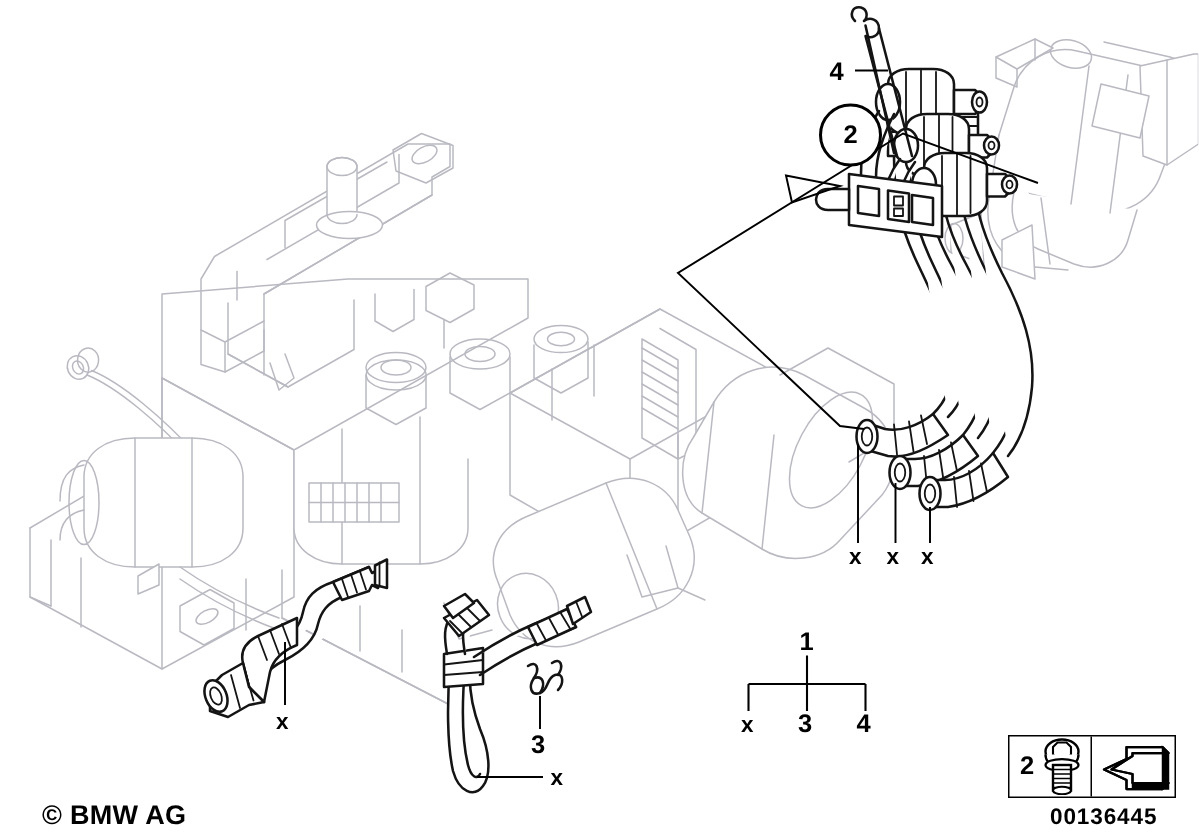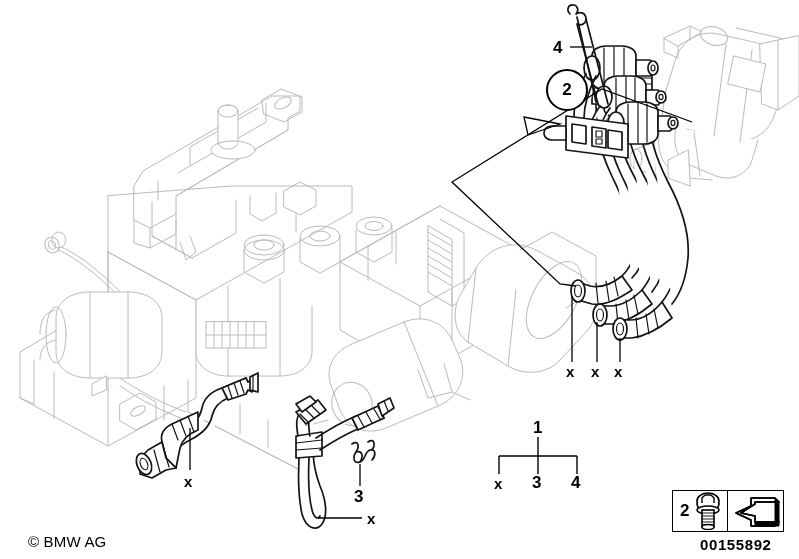--- a/index.html
+++ b/index.html
@@ -32,22 +32,22 @@
     line-height: 1;
     white-space: nowrap;
   }
   .lbl-num { font-size: 17px; }
   .lbl-x   { font-size: 15px; }
   .copyright {
     position: absolute;
     left: 28px;
     top: 533px;
     font-family: "Liberation Sans", sans-serif;
-    font-size: 15px;
-    font-weight: normal;
+    font-size: 18px;
+    font-weight: bold;
     letter-spacing: 0.2px;
     color: #000000;
     white-space: nowrap;
   }
   .legend-box {
     position: absolute;
     left: 672px;
     top: 490px;
     width: 112px;
     height: 42px;
@@ -440,15 +440,15 @@
     </div>
     <div class="legend-cell legend-cell-arrow">
       <svg width="50" height="34" viewBox="0 0 50 34">
         <path d="M44 4 L20 4 L20 12 L5 19 L20 26 L20 32 L44 32 L48 28 L24 28 L24 22 L10 19 L24 10 L24 8 L48 8 Z" fill="#fff" stroke="#000" stroke-width="1.5" stroke-linejoin="round"></path>
         <path d="M24 28 L48 28 L48 32 L24 32 Z M44 4 L48 8 L48 28 L44 32 Z" fill="#000" stroke="#000" stroke-width="1"></path>
         <path d="M5 19 L20 12 L20 4 L44 4 L48 8 L24 8 L24 10 L10 19 L24 22 L24 28 L48 28 L44 32 L20 32 L20 26 Z" fill="none" stroke="#000" stroke-width="1.5" stroke-linejoin="round"></path>
       </svg>
     </div>
   </div>
 
-  <div class="legend-number">00155892</div>
+  <div class="legend-number">00136445</div>
 
 </div>
 
 </body></html>

